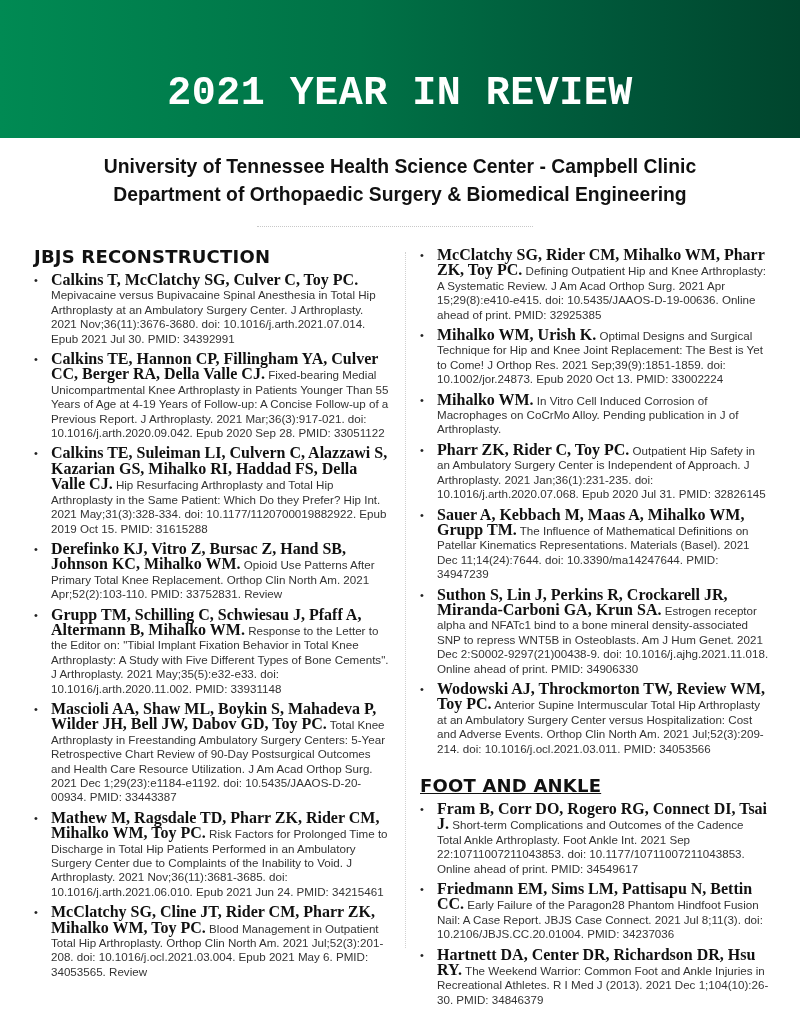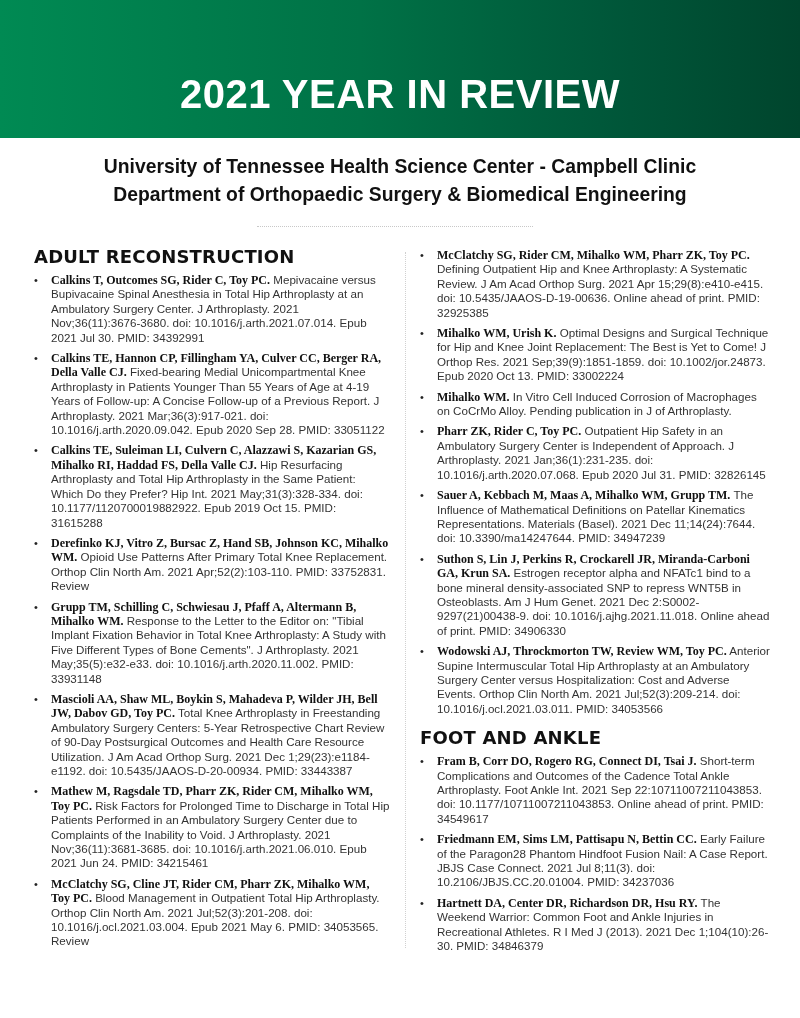--- a/index.html
+++ b/index.html
@@ -9,21 +9,21 @@
     font-family: "Liberation Sans", sans-serif;
     color: #222;
     position: relative;
   }
   .banner {
     position: absolute; left: 0; top: 0; width: 800px; height: 138px;
     background: linear-gradient(90deg, #008a53 0%, #007246 45%, #00583a 75%, #00452d 100%);
   }
   .banner-title {
     position: absolute; left: 0; top: 70px; width: 800px; text-align: center;
-    color: #ffffff; font-family: Liberation Sans, sans-serif; font-weight: bold;
+    color: #ffffff; font-family: Liberation Mono, monospace; font-weight: bold;
     font-size: 40px; letter-spacing: 0.5px; line-height: 48px;
   }
   .subtitle {
     position: absolute; left: 0; top: 152px; width: 800px; text-align: center;
     font-family: "Liberation Sans", sans-serif; font-weight: bold;
     font-size: 21px; line-height: 28px; color: #111;
     transform: scaleX(0.92); transform-origin: center;
   }
   .sub-divider {
     position: absolute; left: 257px; top: 226px; width: 276px; height: 0;
@@ -36,53 +36,53 @@
   .col {
     position: absolute; top: 245px;
   }
   .col.left { left: 34px; width: 356px; }
   .col.right { left: 420px; width: 350px; top: 248px; }
   .section-title {
     font-family: "DejaVu Sans", sans-serif; font-weight: bold;
     font-size: 18px; line-height: 24px; color: #111; margin: 0 0 4px 0;
     letter-spacing: 0.2px;
   }
-  .col.right .section-title { margin-top: 10px; }
+  .col.right .section-title { margin-top: 18px; text-decoration: underline; }
   ul.refs { list-style: none; margin: 0; padding: 0; }
   ul.refs li {
     position: relative; padding-left: 17px; margin-bottom: 6px;
     font-size: 11.6px; line-height: 14.4px; color: #333;
   }
   ul.refs li .bullet {
     position: absolute; left: 0; top: 0; font-size: 11px; color: #222;
   }
   .authors {
     font-family: "Liberation Serif", serif; font-weight: bold; color: #111;
-    font-size: 12px;
+    font-size: 16px;
   }
 </style>
 </head>
 <body>
 
 <div class="banner">
   <div class="banner-title">2021 YEAR IN REVIEW</div>
 </div>
 
 <div class="subtitle">
   <div>University of Tennessee Health Science Center - Campbell Clinic</div>
   <div>Department of Orthopaedic Surgery &amp; Biomedical Engineering</div>
 </div>
 
 <div class="sub-divider"></div>
 <div class="col-divider"></div>
 
 <div class="col left">
-  <h2 class="section-title">ADULT RECONSTRUCTION</h2>
+  <h2 class="section-title">JBJS RECONSTRUCTION</h2>
   <ul class="refs">
-      <li><span class="bullet">•</span><span class="authors">Calkins T, Outcomes SG, Rider C, Toy PC.</span> <span class="ref-text">Mepivacaine versus Bupivacaine Spinal Anesthesia in Total Hip Arthroplasty at an Ambulatory Surgery Center. J Arthroplasty. 2021 Nov;36(11):3676-3680. doi: 10.1016/j.arth.2021.07.014. Epub 2021 Jul 30. PMID: 34392991</span></li>
+      <li><span class="bullet">•</span><span class="authors">Calkins T, McClatchy SG, Culver C, Toy PC.</span> <span class="ref-text">Mepivacaine versus Bupivacaine Spinal Anesthesia in Total Hip Arthroplasty at an Ambulatory Surgery Center. J Arthroplasty. 2021 Nov;36(11):3676-3680. doi: 10.1016/j.arth.2021.07.014. Epub 2021 Jul 30. PMID: 34392991</span></li>
       <li><span class="bullet">•</span><span class="authors">Calkins TE, Hannon CP, Fillingham YA, Culver CC, Berger RA, Della Valle CJ.</span> <span class="ref-text">Fixed-bearing Medial Unicompartmental Knee Arthroplasty in Patients Younger Than 55 Years of Age at 4-19 Years of Follow-up: A Concise Follow-up of a Previous Report. J Arthroplasty. 2021 Mar;36(3):917-021. doi: 10.1016/j.arth.2020.09.042.  Epub 2020 Sep 28. PMID: 33051122</span></li>
       <li><span class="bullet">•</span><span class="authors">Calkins TE, Suleiman LI, Culvern C, Alazzawi S, Kazarian GS, Mihalko RI, Haddad FS, Della Valle CJ.</span> <span class="ref-text">Hip Resurfacing Arthroplasty and Total Hip Arthroplasty in the Same Patient: Which Do they Prefer? Hip Int. 2021 May;31(3):328-334. doi: 10.1177/1120700019882922. Epub 2019 Oct 15. PMID: 31615288</span></li>
       <li><span class="bullet">•</span><span class="authors">Derefinko KJ, Vitro Z, Bursac Z, Hand SB, Johnson KC, Mihalko WM.</span> <span class="ref-text">Opioid Use Patterns After Primary Total Knee Replacement. Orthop Clin North Am. 2021 Apr;52(2):103-110. PMID: 33752831. Review</span></li>
       <li><span class="bullet">•</span><span class="authors">Grupp TM, Schilling C, Schwiesau J, Pfaff A, Altermann B, Mihalko WM.</span> <span class="ref-text">Response to the Letter to the Editor on: "Tibial Implant Fixation Behavior in Total Knee Arthroplasty: A Study with Five Different Types of Bone Cements". J Arthroplasty. 2021 May;35(5):e32-e33. doi: 10.1016/j.arth.2020.11.002. PMID: 33931148</span></li>
       <li><span class="bullet">•</span><span class="authors">Mascioli AA, Shaw ML, Boykin S, Mahadeva P, Wilder JH, Bell JW, Dabov GD, Toy PC.</span> <span class="ref-text">Total Knee Arthroplasty in Freestanding Ambulatory Surgery Centers: 5-Year Retrospective Chart Review of 90-Day Postsurgical Outcomes and Health Care Resource Utilization. J Am Acad Orthop Surg. 2021 Dec 1;29(23):e1184-e1192. doi: 10.5435/JAAOS-D-20-00934. PMID: 33443387</span></li>
       <li><span class="bullet">•</span><span class="authors">Mathew M, Ragsdale TD, Pharr ZK, Rider CM, Mihalko WM, Toy PC.</span> <span class="ref-text">Risk Factors for Prolonged Time to Discharge in Total Hip Patients Performed in an Ambulatory Surgery Center due to Complaints of the Inability to Void. J Arthroplasty. 2021 Nov;36(11):3681-3685. doi: 10.1016/j.arth.2021.06.010. Epub 2021 Jun 24. PMID: 34215461</span></li>
       <li><span class="bullet">•</span><span class="authors">McClatchy SG, Cline JT, Rider CM, Pharr ZK, Mihalko WM, Toy PC.</span> <span class="ref-text">Blood Management in Outpatient Total Hip Arthroplasty. Orthop Clin North Am. 2021 Jul;52(3):201-208. doi: 10.1016/j.ocl.2021.03.004. Epub 2021 May 6. PMID: 34053565. Review</span></li>
     </ul>
 </div>
 

